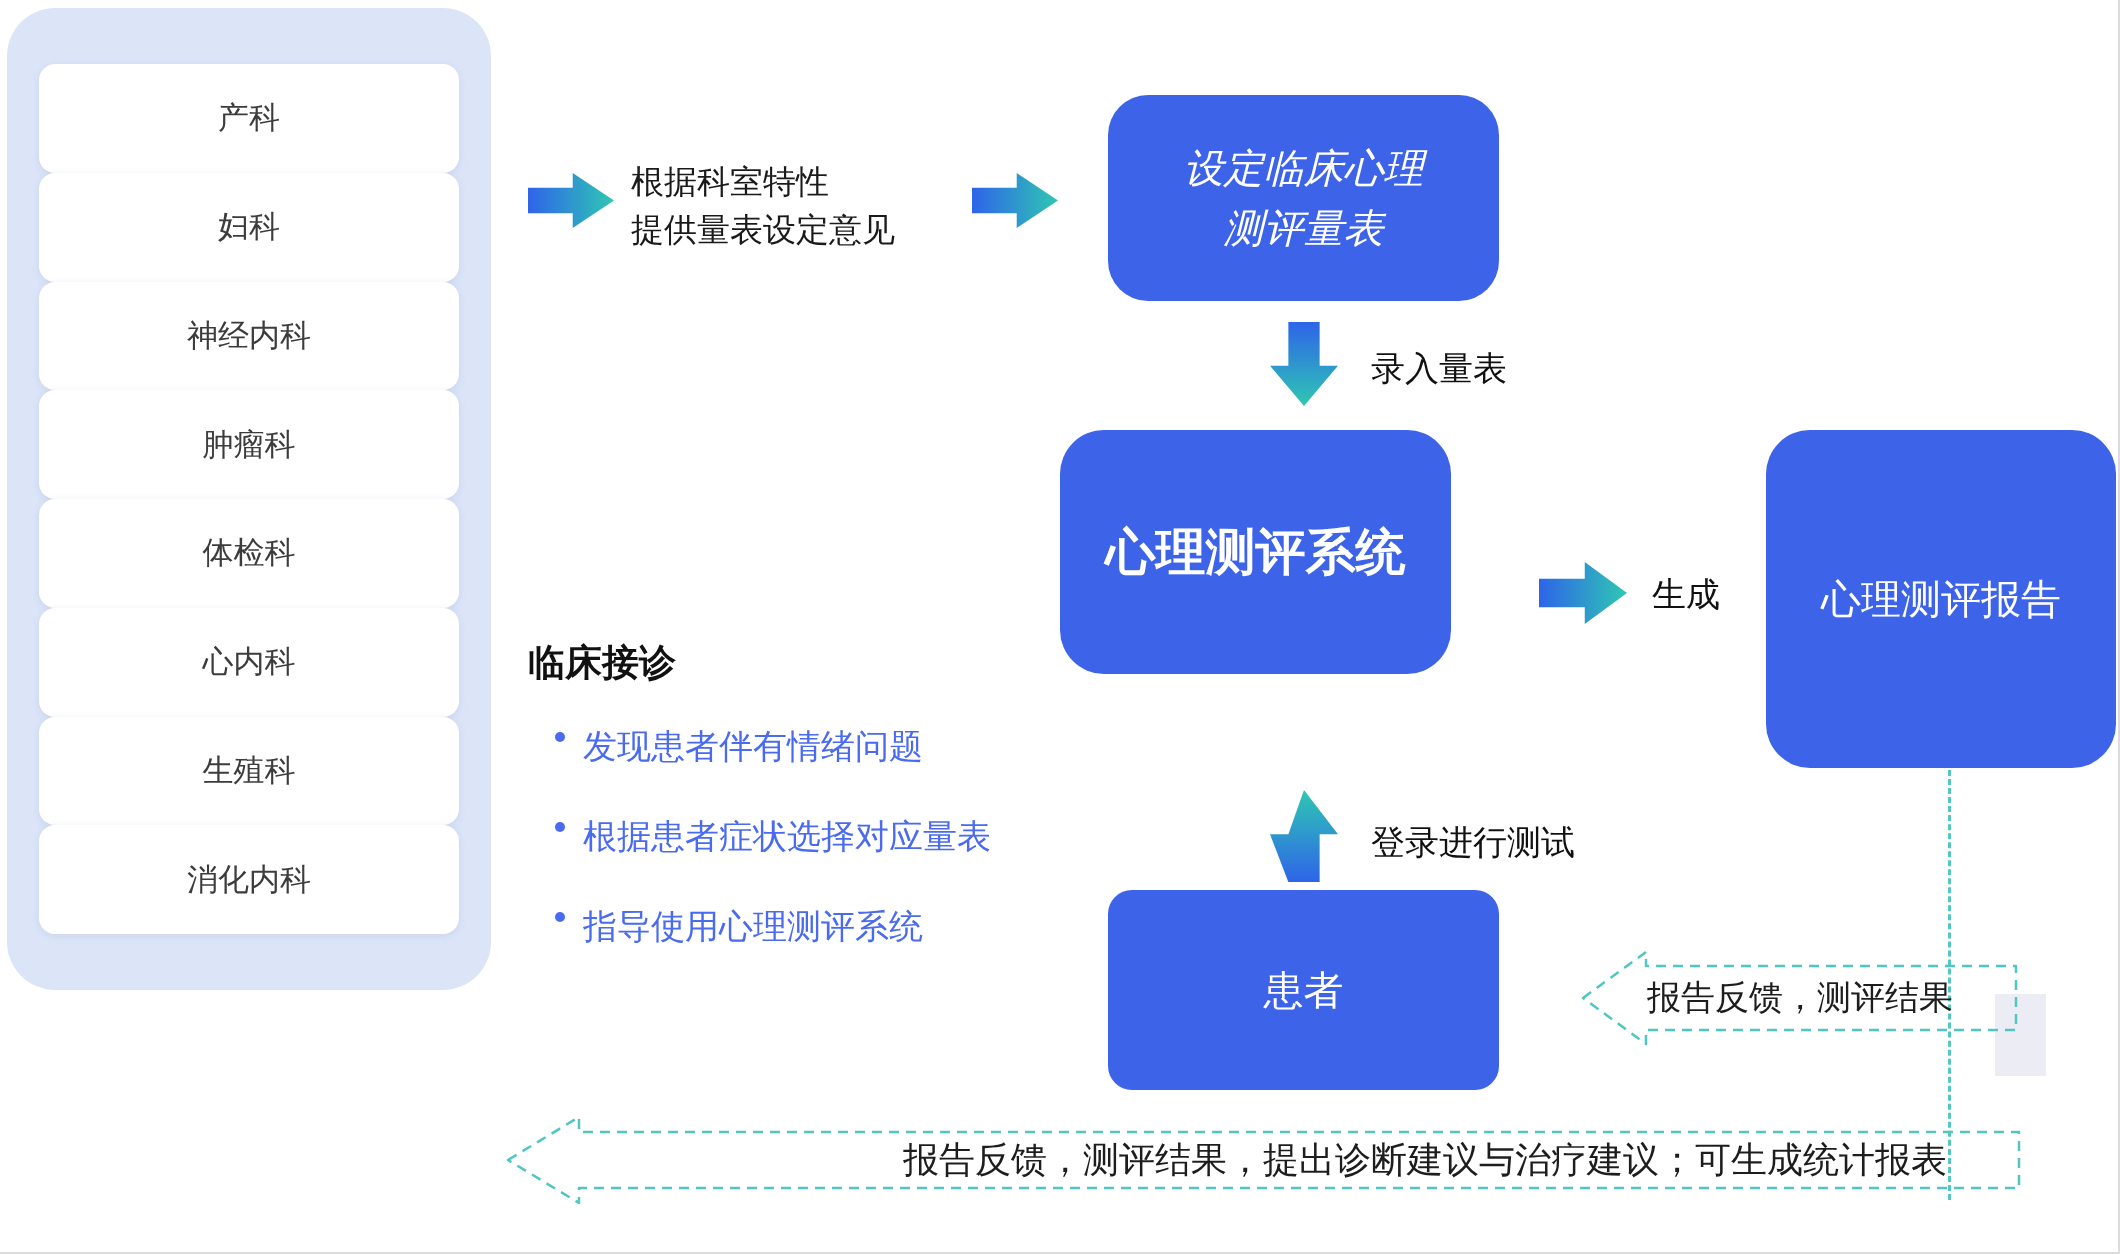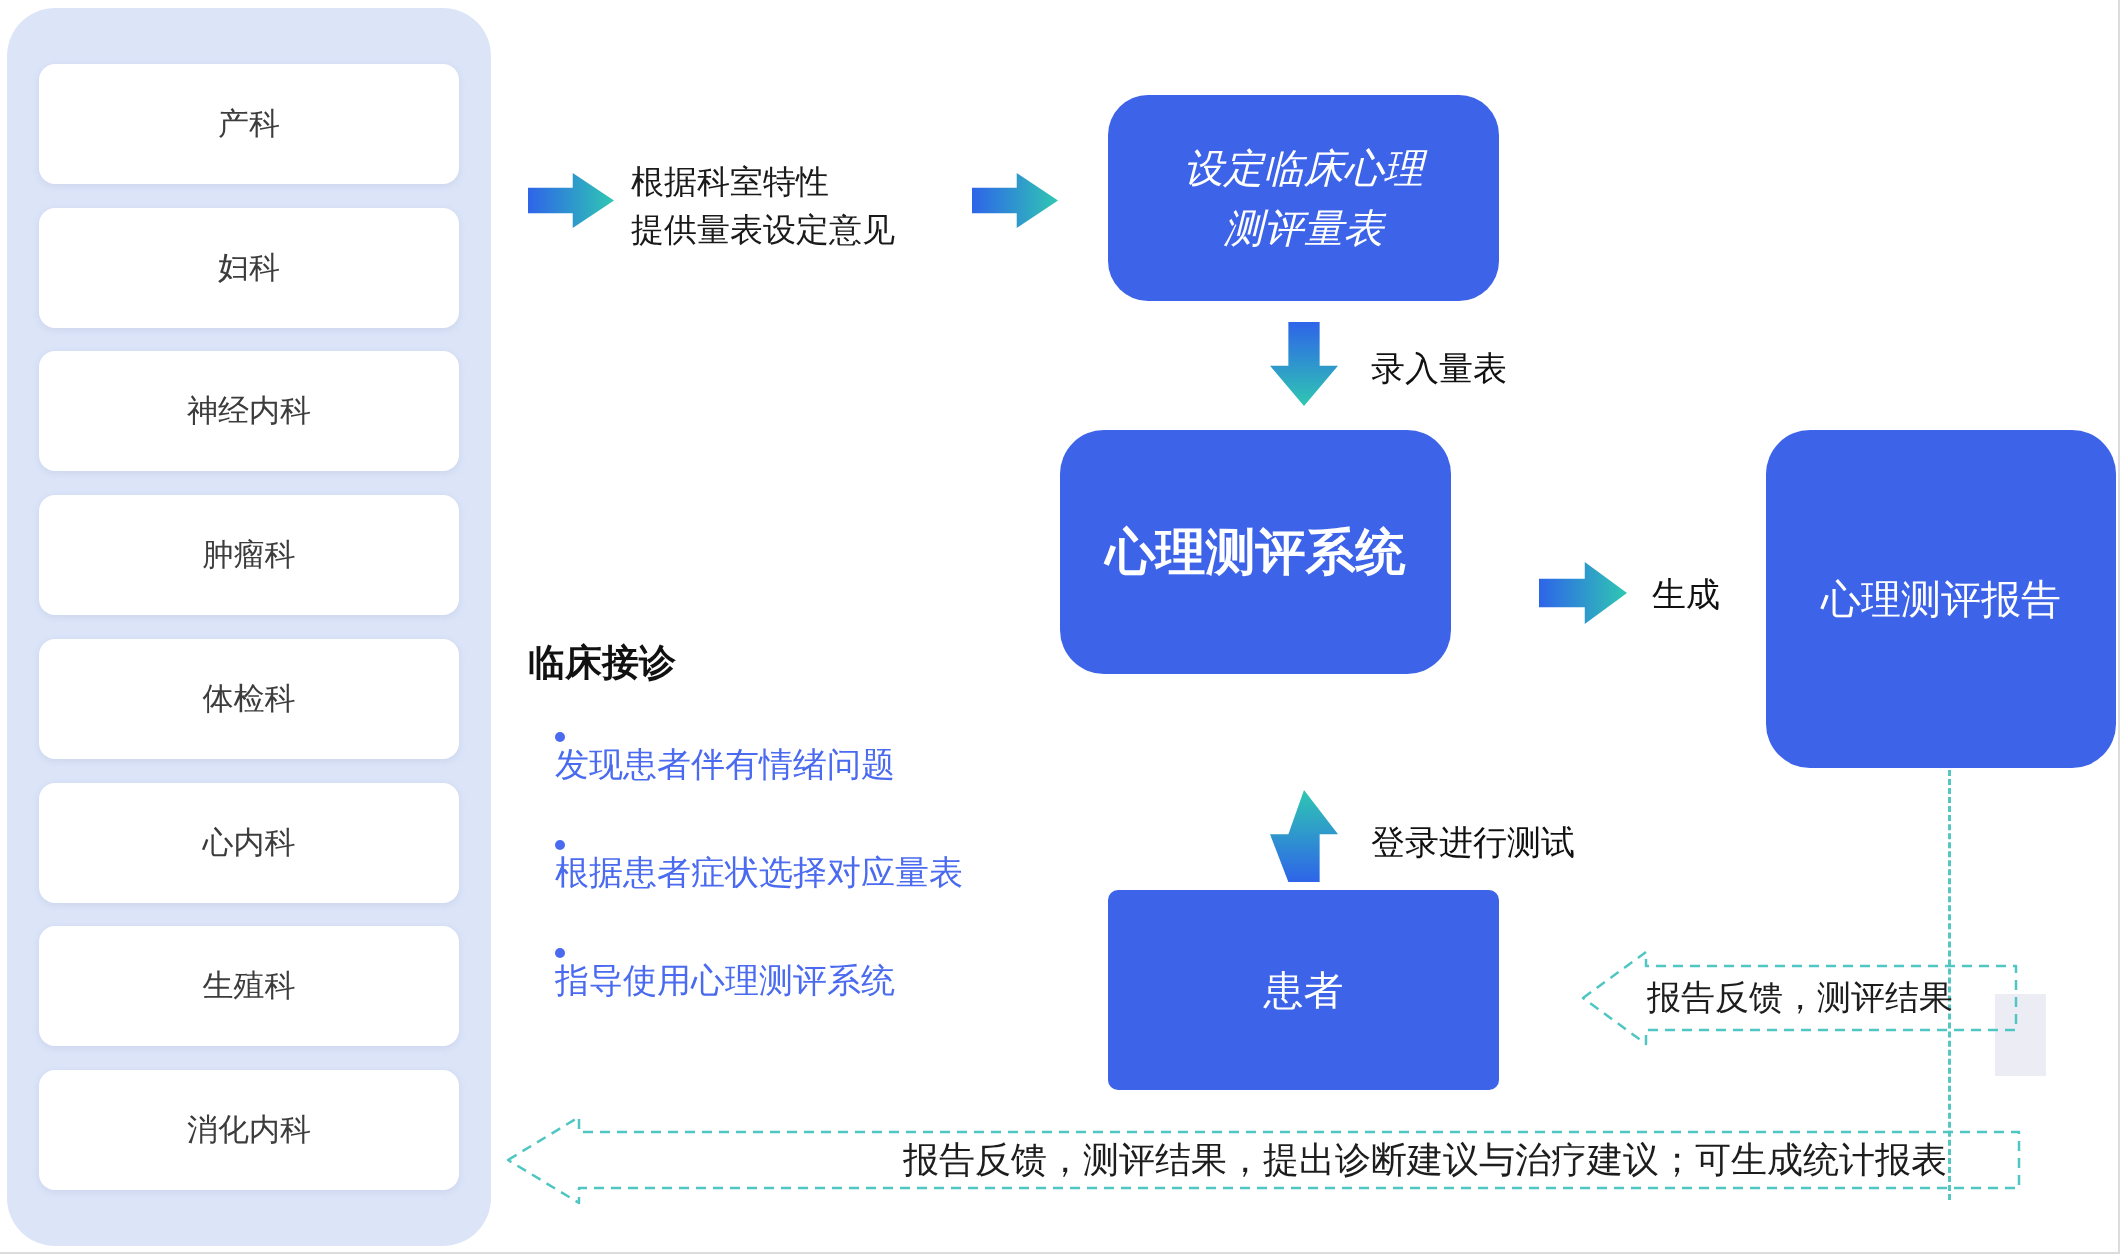--- a/index.html
+++ b/index.html
@@ -4,21 +4,21 @@
 <style>
   html,body { margin:0; padding:0; background:#ffffff; }
   .stage {
     position:relative; width:2120px; height:1254px; background:#ffffff;
     font-family:"Liberation Sans","DejaVu Sans",sans-serif; overflow:hidden;
     box-sizing:border-box; border-right:2px solid #dcdcdc; border-bottom:2px solid #dcdcdc;
   }
 
   
   .left-panel {
-    position:absolute; left:7px; top:8px; width:484px; height:1238px;
+    position:absolute; left:7px; top:8px; width:484px; height:982px;
     background:#dce5f8; border-radius:48px;
     display:flex; flex-direction:column; justify-content:space-between;
     padding:56px 32px; box-sizing:border-box;
   }
   .dept-box {
     height:120px; background:#ffffff; border-radius:16px;
     display:flex; align-items:center; justify-content:center;
     font-size:31px; color:#3c3c3c; box-shadow:0 2px 8px rgba(120,140,190,.18);
   }
 
@@ -48,31 +48,31 @@
   }
 
   
   .node {
     position:absolute; background:#3d63e9; color:#ffffff;
     display:flex; align-items:center; justify-content:center; text-align:center;
   }
   .scale-box   { left:1108px; top:95px;  width:391px; height:206px; border-radius:40px; font-size:40px; line-height:1.5; white-space:pre-line; font-weight:500;font-style:italic; }
   .system-box  { left:1060px; top:430px; width:391px; height:244px; border-radius:44px; font-size:50px; font-weight:700; }
   .report-box  { left:1766px; top:430px; width:350px; height:338px; border-radius:44px; font-size:40px; font-weight:500;text-align:right; }
-  .patient-box { left:1108px; top:890px; width:391px; height:200px; border-radius:10px; font-size:40px; font-weight:500; }
+  .patient-box { left:1108px; top:890px; width:391px; height:200px; border-radius:24px; font-size:40px; font-weight:500; }
 
   .flow-label { position:absolute; font-size:34px; color:#111111; }
   .l-enter    { left:1371px; top:346px; }
   .l-generate { left:1652px; top:572px; }
   .l-login    { left:1371px; top:820px; }
 
   
   .clinical { position:absolute; left:528px; top:638px; }
   .clinical-title { font-size:37px; font-weight:700; color:#111111; }
-  .bullet-row { display:flex; align-items:flex-start; margin-top:44px; padding-left:27px;flex-direction:column; }
+  .bullet-row { display:flex; align-items:flex-start; margin-top:44px; padding-left:27px; }
   .bullet-row.first { margin-top:36px; }
   .dot { width:10px; height:10px; border-radius:50%; background:#4a6af0; margin:8px 18px 0 0; flex:none; }
   .bullet-text { font-size:34px; color:#4a6af0; }
 
   
   .vline { position:absolute; left:1948px; top:770px; height:430px; width:0; border-left:3px dashed #55c6c2; }
   .gray-bar { position:absolute; left:1995px; top:994px; width:51px; height:82px; background:#ececf4; }
   .dashed-arrow { position:absolute; }
   .dashed-arrow.small { left:1580px; top:944px;  width:440px;  height:108px; }
   .dashed-arrow.long  { left:505px;  top:1112px; width:1518px; height:96px; }

